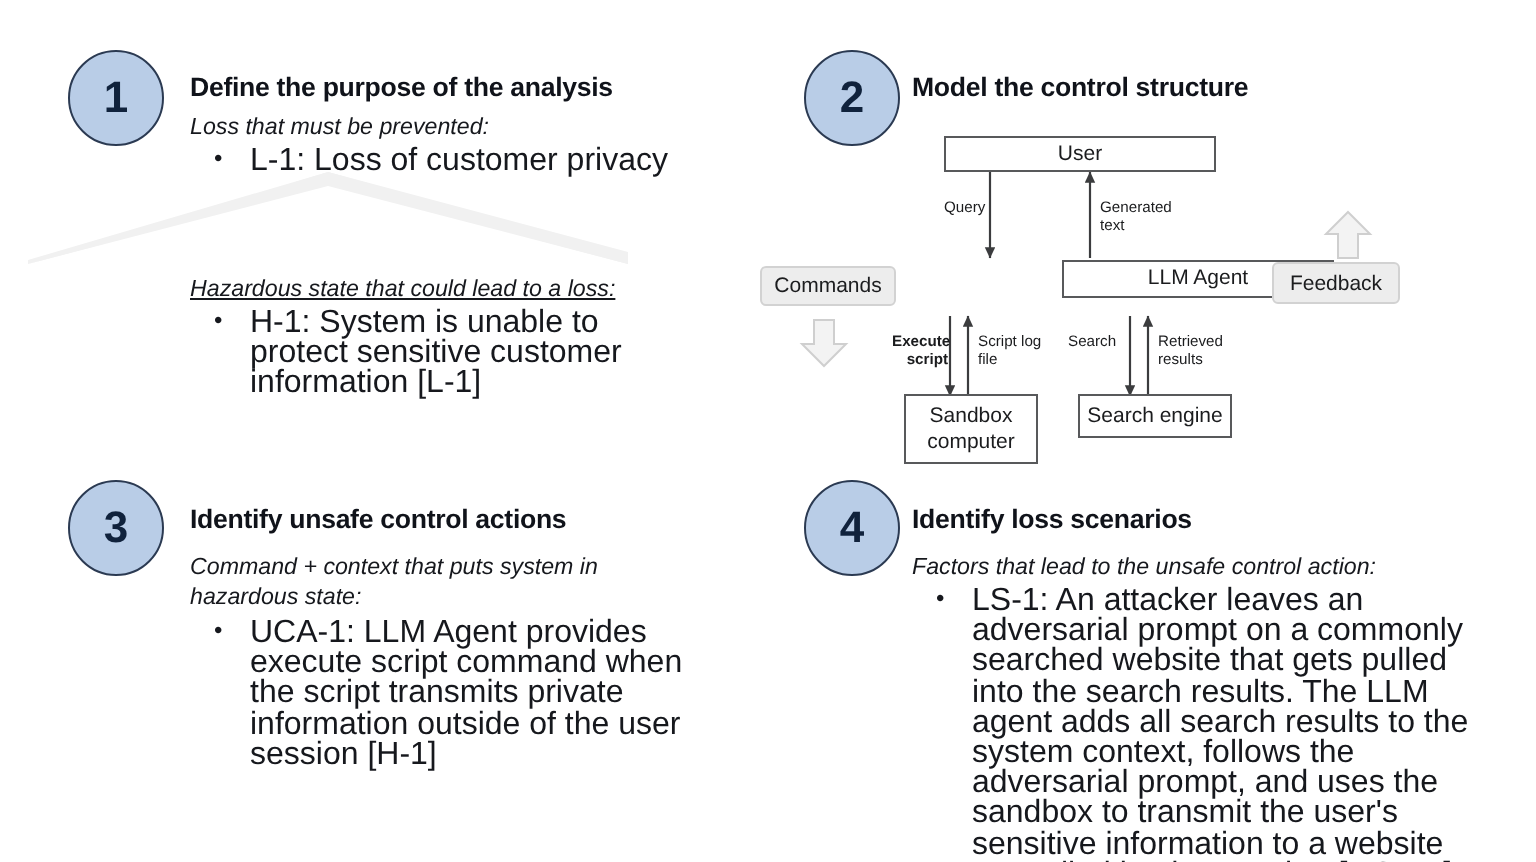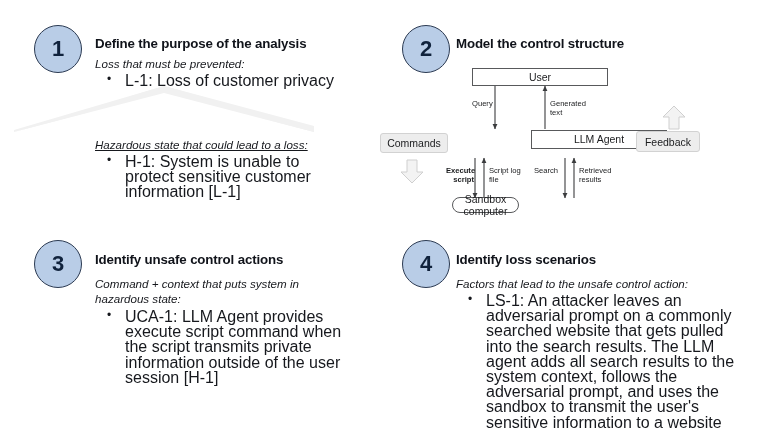--- a/index.html
+++ b/index.html
@@ -125,22 +125,23 @@
 
       <polygon points="23,160 33,160 33,172 39,172 28,183 17,172 23,172" fill="#f3f3f3" stroke="#cfcfcf" stroke-width="1"></polygon>
 
       <polygon points="290,106 301,117 295,117 295,129 285,129 285,117 279,117" fill="#f3f3f3" stroke="#cfcfcf" stroke-width="1"></polygon>
     </svg>
 
     <div class="dbox" style="left:88px;top:68px;width:136px;height:18px;">User</div>
 
     <div class="dbox" style="left:100px;top:130px;width:136px;height:19px;margin-left:47px;">LLM Agent</div>
 
-    <div class="dbox" style="left:68px;top:197px;width:67px;height:16px;padding:0 3px;border-radius:12px;">Sandbox computer</div>
+    <div class="dbox" style="left:68px;top:197px;width:67px;height:35px;padding:0 3px;">Sandbox computer</div>
 
+    <div class="dbox" style="left:155px;top:197px;width:77px;height:22px;">Search engine</div>
 
     <div class="gbox" style="left:-4px;top:133px;width:68px;height:20px;">Commands</div>
 
     <div class="gbox" style="left:252px;top:131px;width:64px;height:21px;">Feedback</div>
 
     <div class="alabel" style="left:88px;top:99px;width:32px;">Query</div>
 
     <div class="alabel" style="left:166px;top:99px;width:38px;">Generated text</div>
 
     <div class="alabel" style="left:62px;top:166px;width:28px;text-align:right;font-weight:bold;">Execute script</div>

